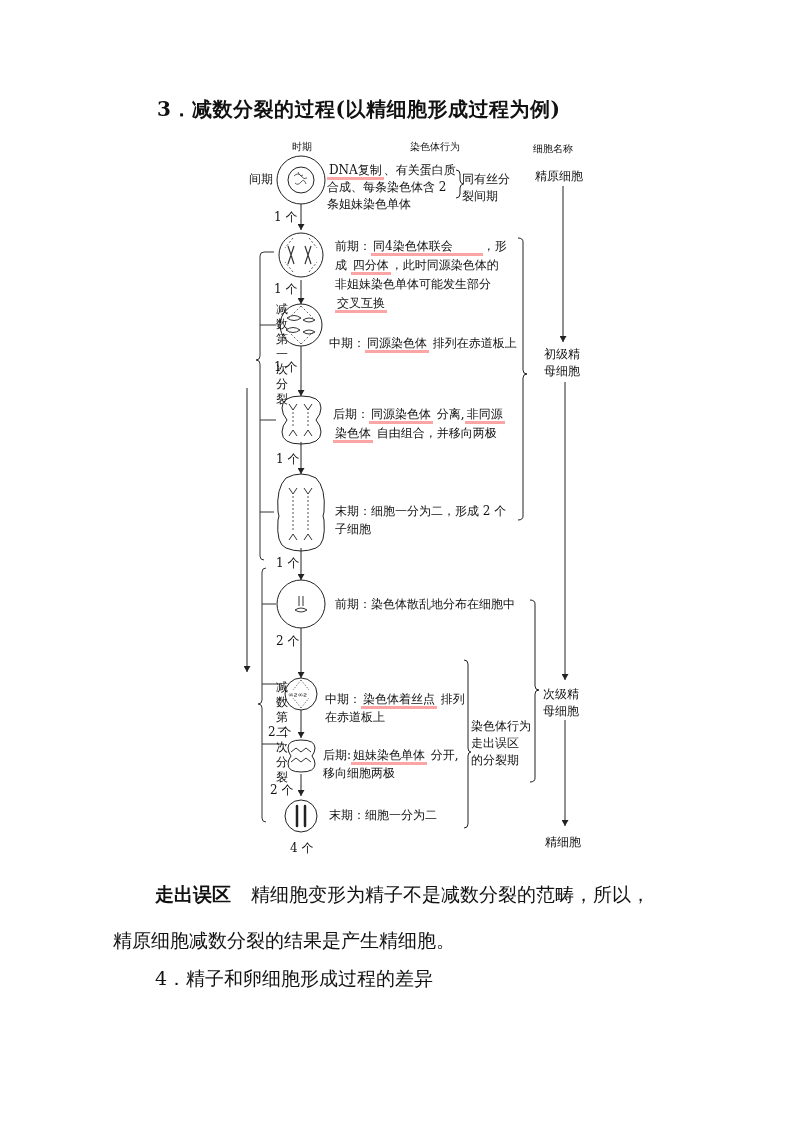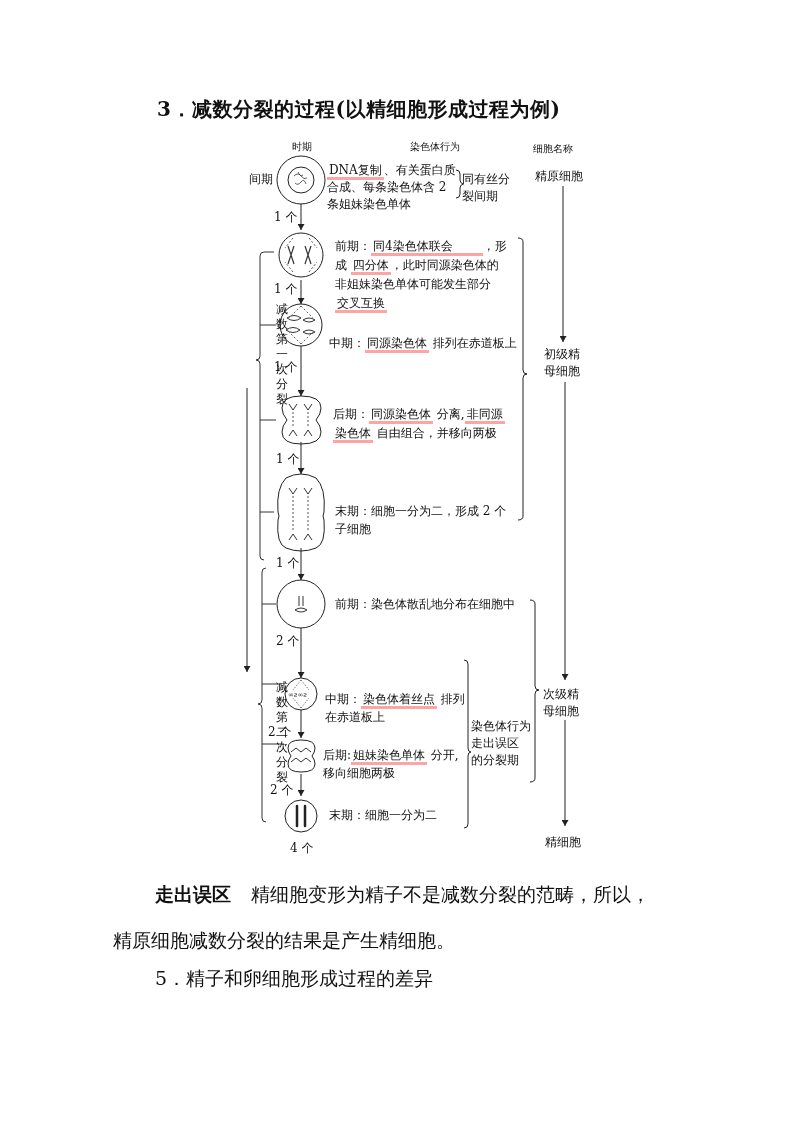--- a/index.html
+++ b/index.html
@@ -196,13 +196,13 @@
   <div>次级精</div>
   <div>母细胞</div>
 </div>
 <div class="abs txt" style="left:545px;top:834px">精细胞</div>
 
 <div class="abs" style="left:155px;top:882px;white-space:nowrap">
   <span class="note2" style="font-weight:bold">走出误区</span><span style="display:inline-block;width:20px"></span><span class="note">精细胞变形为精子不是减数分裂的范畴，所以，</span>
 </div>
 <div class="abs note" style="left:113px;top:928px;white-space:nowrap">精原细胞减数分裂的结果是产生精细胞。</div>
 
-<div class="abs note2" style="left:155px;top:966px;white-space:nowrap">5．精子和卵细胞形成过程的差异</div>
+<div class="abs note2" style="left:155px;top:966px;white-space:nowrap">4．精子和卵细胞形成过程的差异</div>
 
 </body></html>

